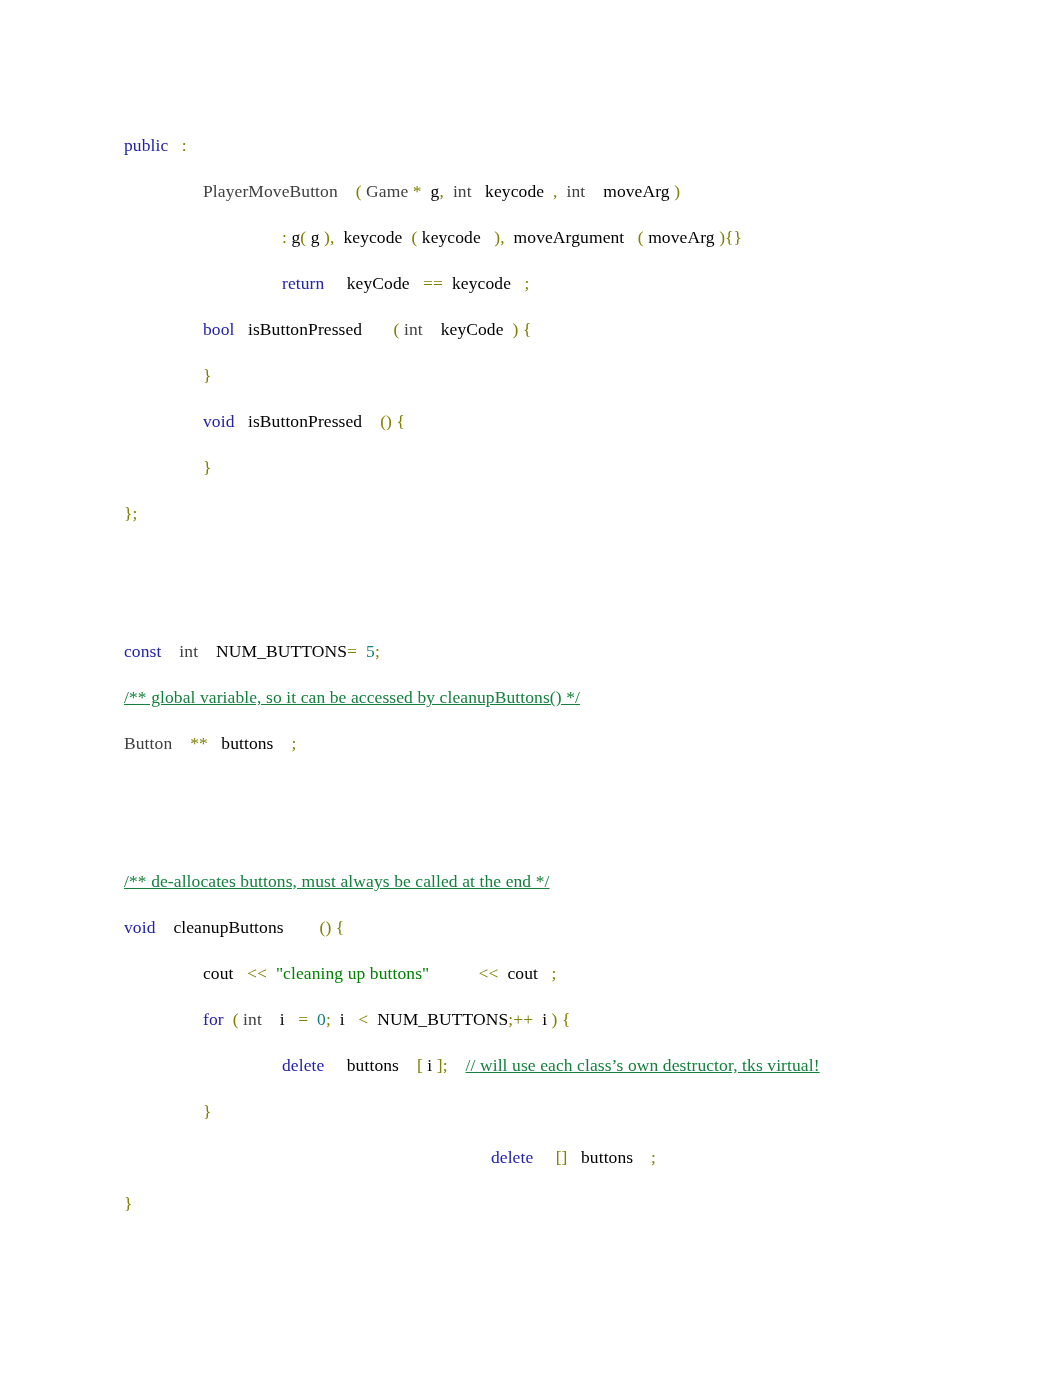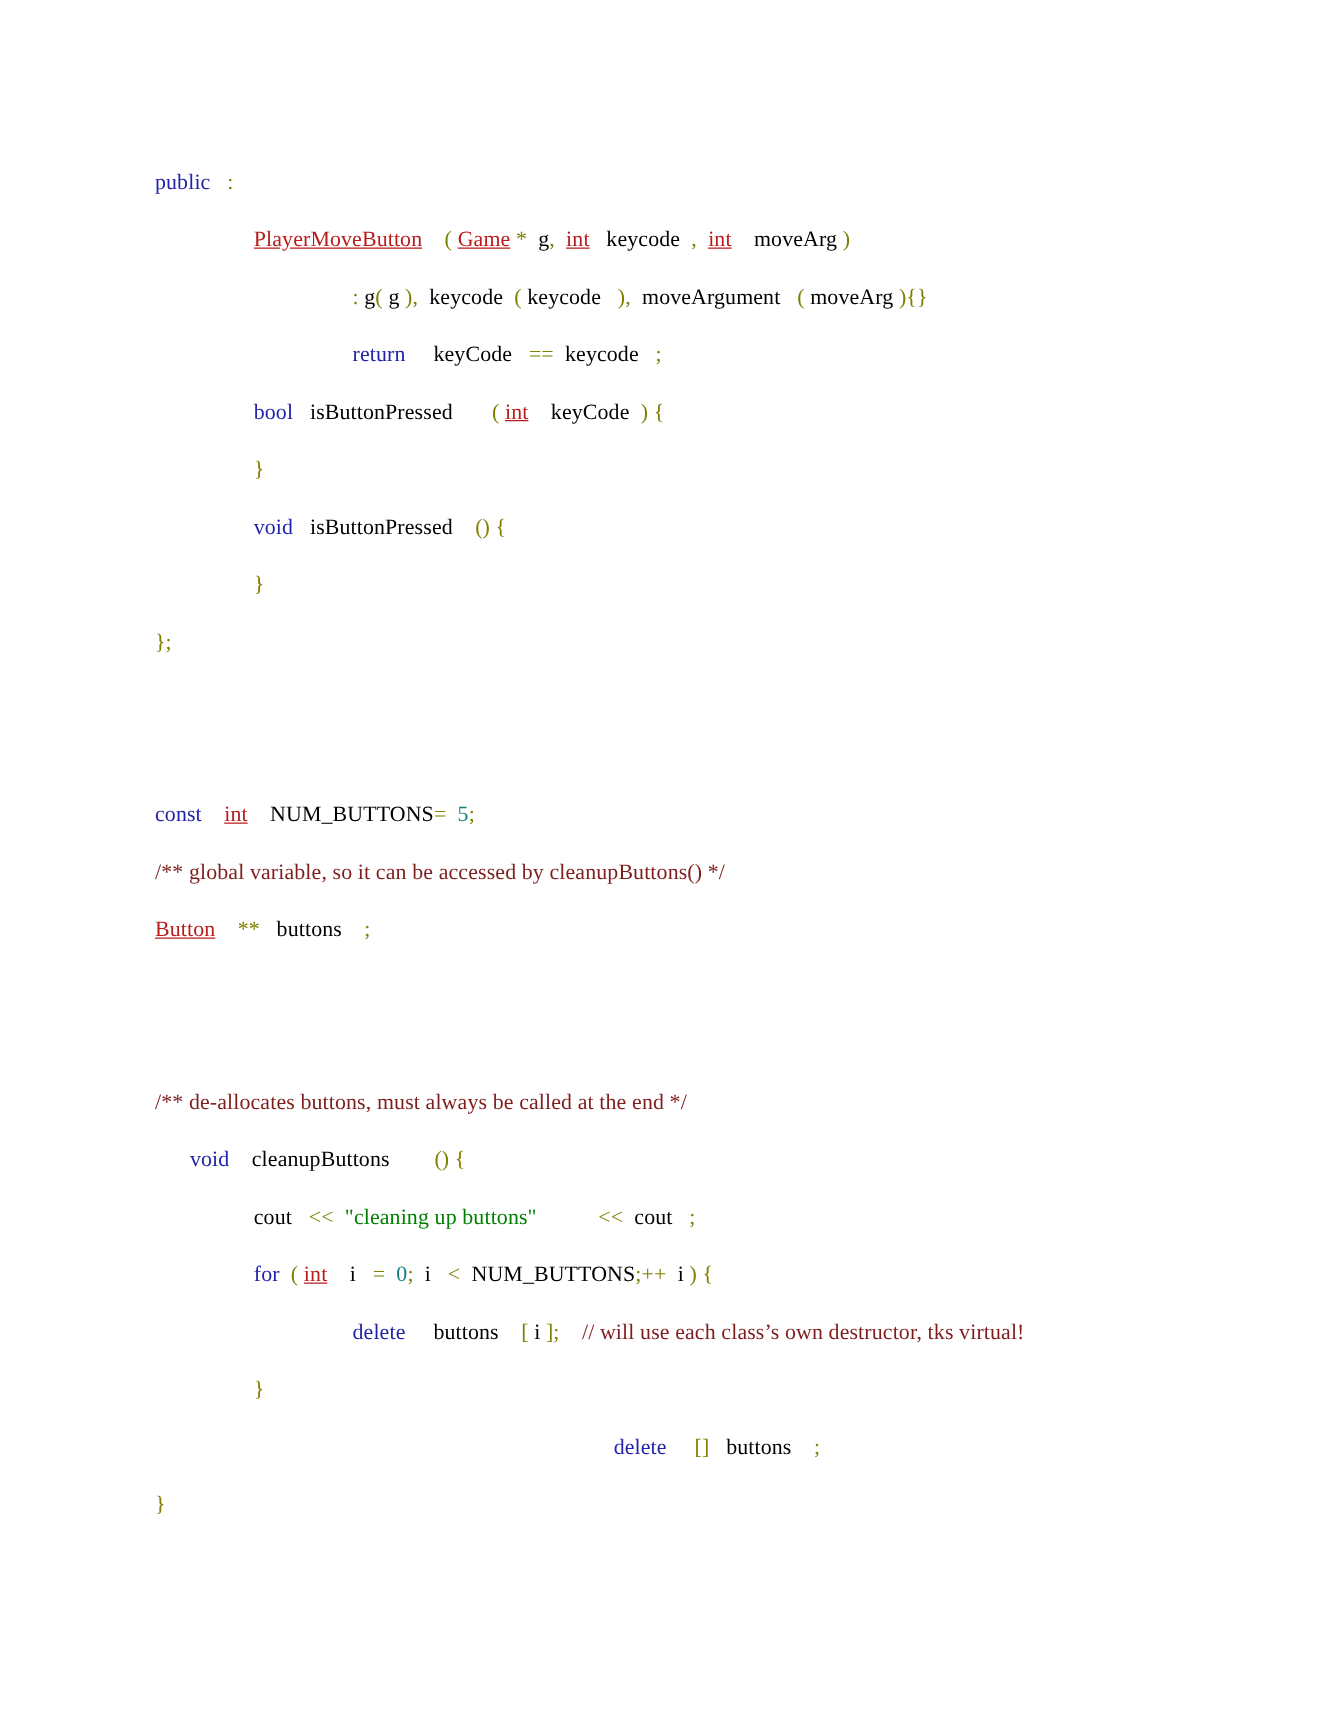--- a/index.html
+++ b/index.html
@@ -36,24 +36,24 @@
     min-height: 46px;
   }
   .line.blank {
     line-height: 46px;
   }
   .line.blank-half {
     line-height: 44px;
   }
   
   .kw   { color: #2222aa; }   
-  .ty   { color: #b91c1c; text-decoration: underline; }   
+  .ty   { color: #404040; }   
   .pn   { color: #7f7f00; }   
   .id   { color: #000000; }   
-  .cm   { color: #7f1d1d; }   
+  .cm   { color: #15803d; text-decoration: underline; }   
   .st   { color: #008000; }   
   .nu   { color: #108080; }   
 
   
   .i0 { padding-left: 0px; }
   .i1 { padding-left: 79px; }
   .i2 { padding-left: 158px; }
 </style>
 </head>
 <body>
@@ -88,21 +88,21 @@
 
     <div class="line i0" style="padding-left: 0px;"><span class="cm">/** global variable, so it can be accessed by cleanupButtons() */</span></div>
 
     <div class="line i0" style="padding-left: 0px;"><span class="ty">Button</span><span class="id">    </span><span class="pn">**</span><span class="id">   buttons </span><span class="pn">   ;</span></div>
 
     <div class="line blank"></div>
     <div class="line blank-half"></div>
 
     <div class="line i0" style="padding-left: 0px;"><span class="cm">/** de-allocates buttons, must always be called at the end */</span></div>
 
-    <div class="line i0" style="padding-left: 0px; margin-left: 28px;"><span class="kw">void</span><span class="id">    cleanupButtons</span><span class="id">        </span><span class="pn">()</span><span class="id"> </span><span class="pn">{</span></div>
+    <div class="line i0" style="padding-left: 0px;"><span class="kw">void</span><span class="id">    cleanupButtons</span><span class="id">        </span><span class="pn">()</span><span class="id"> </span><span class="pn">{</span></div>
 
     <div class="line i1" style="padding-left: 79px;"><span class="id">cout </span><span class="id">  </span><span class="pn">&lt;&lt;</span><span class="id">  </span><span class="st">"cleaning up buttons"</span><span class="id">           </span><span class="pn">&lt;&lt;</span><span class="id">  cout </span><span class="pn">  ;</span></div>
 
     <div class="line i1" style="padding-left: 79px;"><span class="kw">for</span><span class="id">  </span><span class="pn">(</span><span class="id"> </span><span class="ty">int</span><span class="id">    i </span><span class="pn">  =</span><span class="id">  </span><span class="nu">0</span><span class="pn">;</span><span class="id">  i </span><span class="pn">  &lt;</span><span class="id">  NUM_BUTTONS</span><span class="pn">;</span><span class="pn">++</span><span class="id">  i </span><span class="pn">)</span><span class="id"> </span><span class="pn">{</span></div>
 
     <div class="line i2" style="padding-left: 158px;"><span class="kw">delete</span><span class="id">     buttons </span><span class="pn">   [</span><span class="id"> i </span><span class="pn">];</span><span class="id">    </span><span class="cm">// will use each class’s own destructor, tks virtual!</span></div>
 
     <div class="line i1" style="padding-left: 79px;"><span class="pn">}</span></div>
 
     <div class="line i1" style="padding-left: 79px; text-align: center;"><span class="kw">delete</span><span class="id">     </span><span class="pn">[]</span><span class="id">   buttons </span><span class="pn">   ;</span></div>

